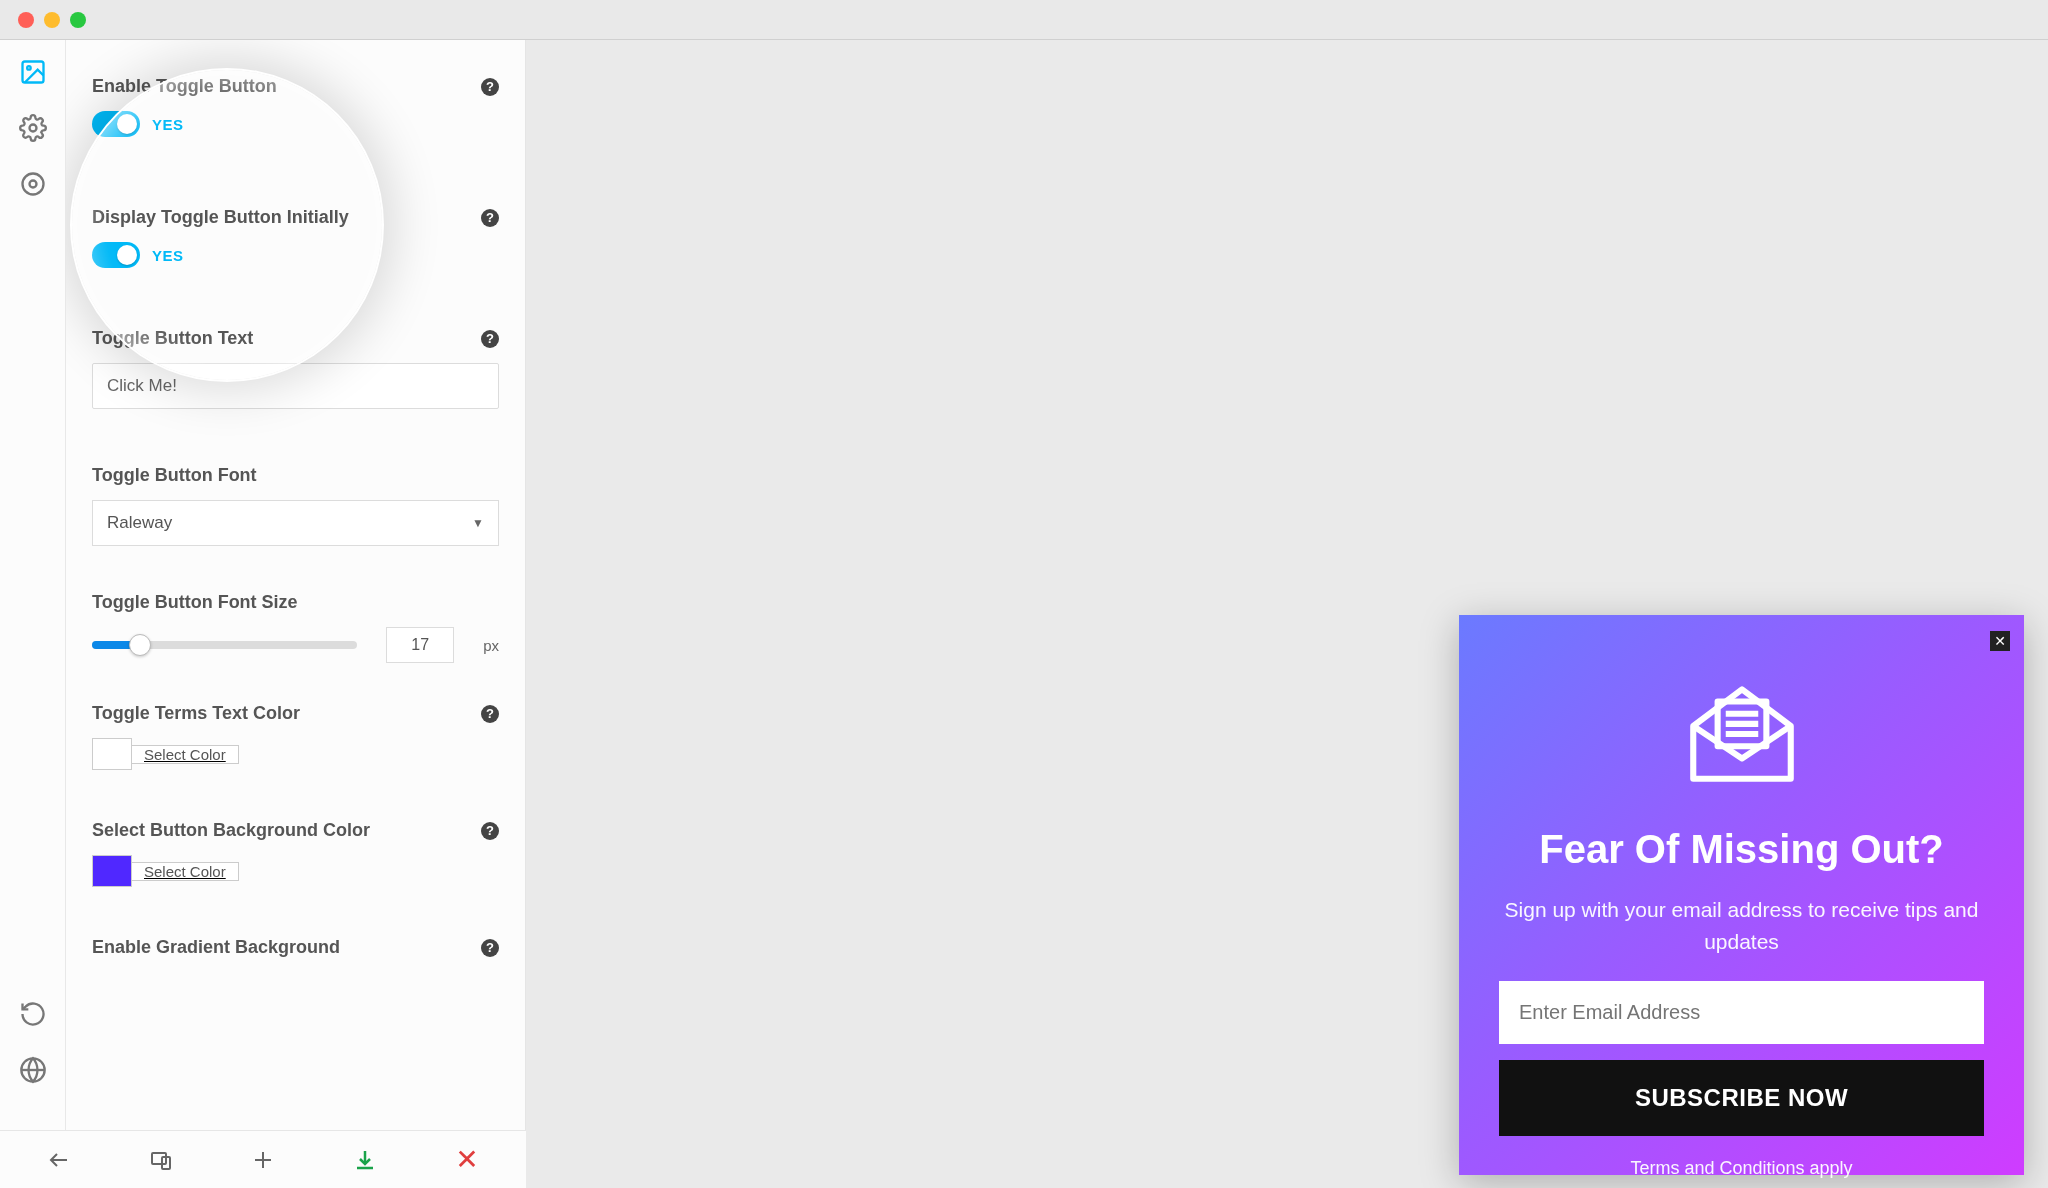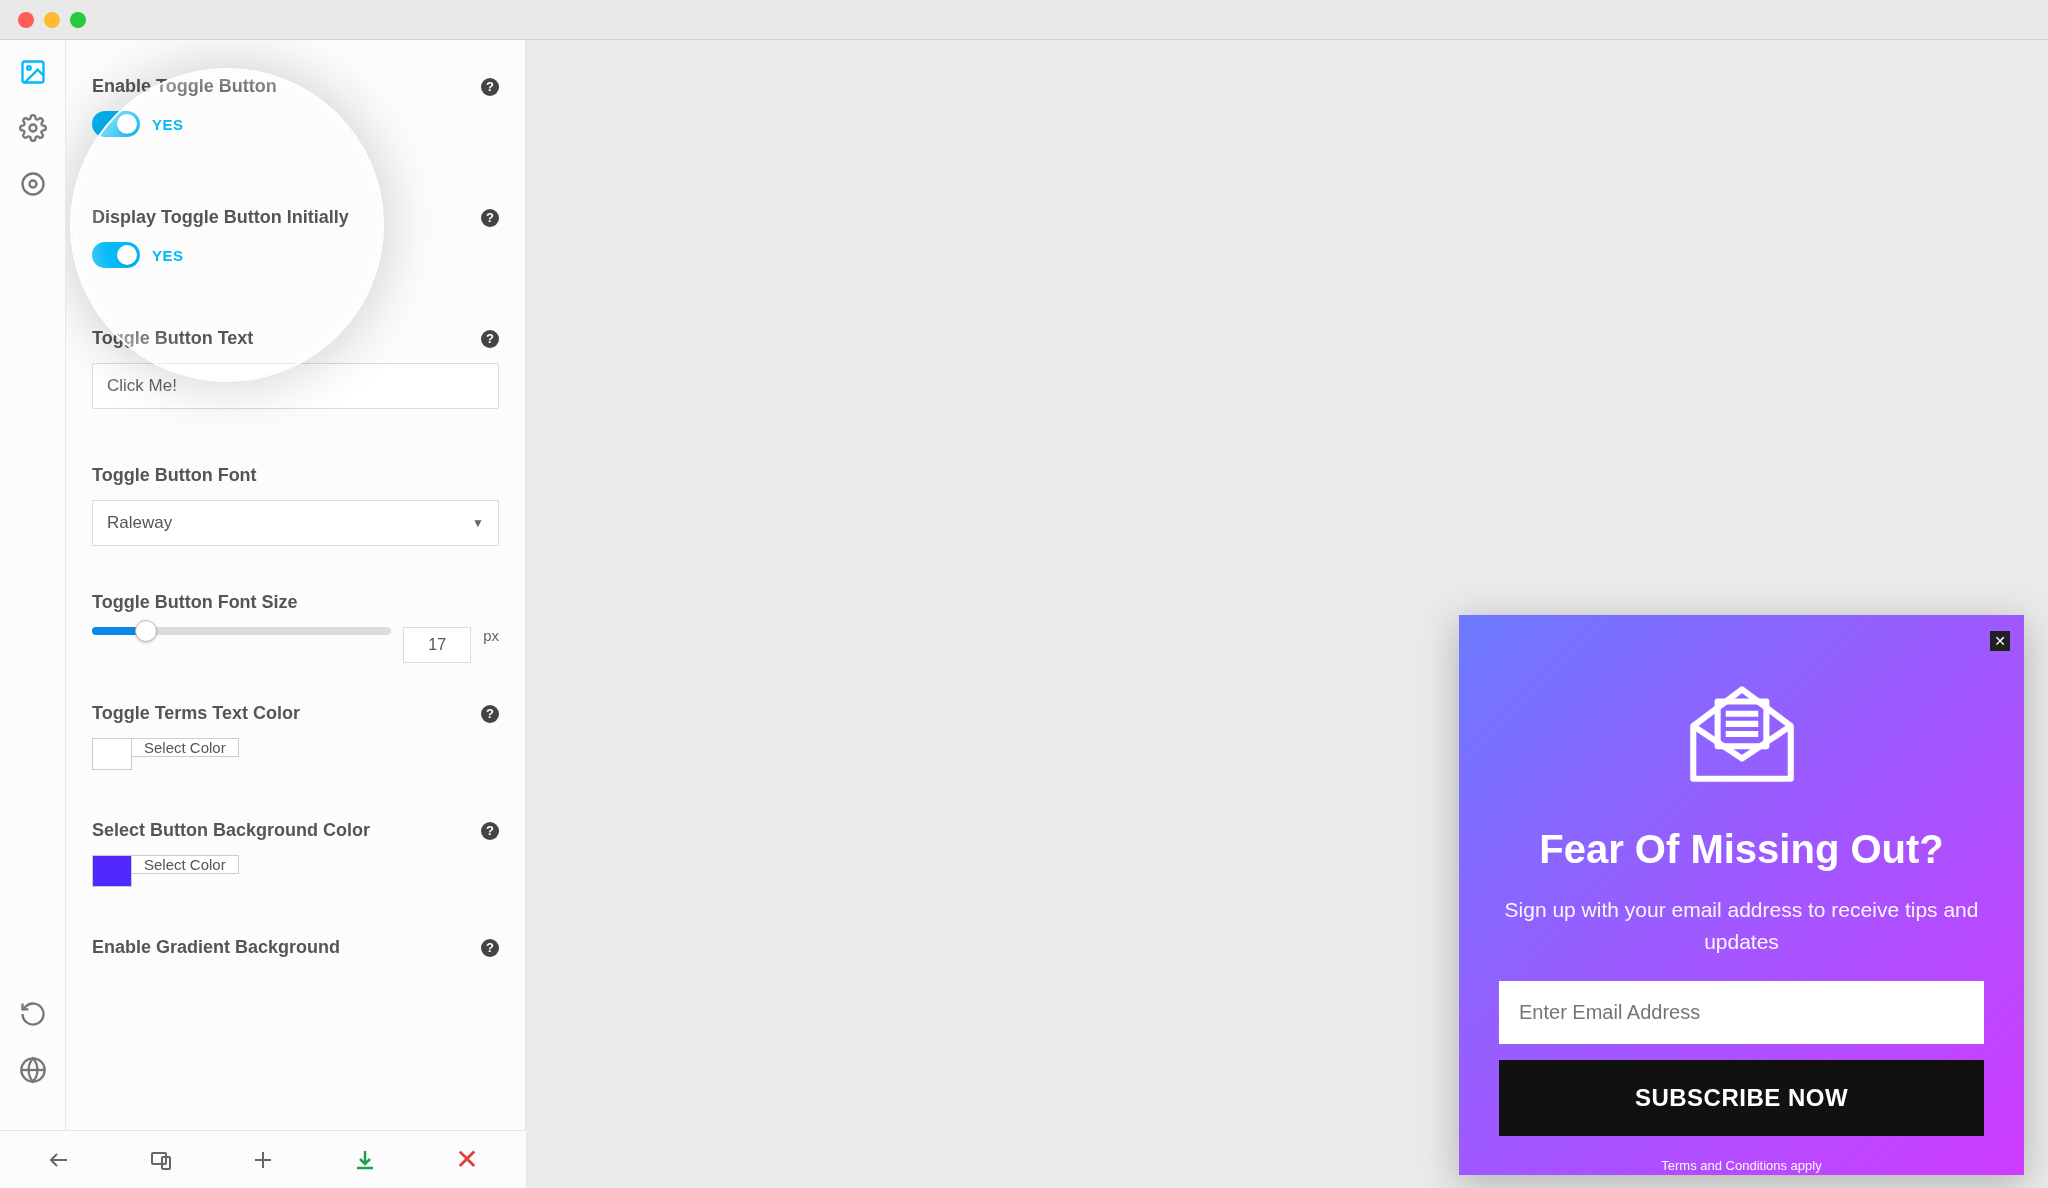--- a/index.html
+++ b/index.html
@@ -31,28 +31,28 @@
 
   .toggle-row { display: flex; align-items: center; gap: 12px; }
   .toggle { width: 48px; height: 26px; border-radius: 13px; background: #00b9f7; position: relative; }
   .toggle .knob { width: 20px; height: 20px; border-radius: 50%; background: #fff; position: absolute; top: 3px; right: 3px; box-shadow: 0 1px 2px rgba(0,0,0,.2); }
   .toggle-text { color: #00b9f7; font-size: 15px; font-weight: 600; letter-spacing: .5px; }
 
   .text-input { width: 100%; border: 1px solid #dcdcdc; background: #fff; padding: 12px 14px; font-size: 17px; color: #666; border-radius: 2px; }
   .select { width: 100%; border: 1px solid #dcdcdc; background: #fff; padding: 12px 14px; font-size: 17px; color: #555; display: flex; justify-content: space-between; align-items: center; }
   .select .caret { font-size: 12px; color: #666; }
 
-  .slider-row { display: flex; gap: 12px; }
+  .slider-row { display: flex; align-items: center; gap: 29px; }
   .slider { flex: 1; position: relative; height: 8px; background: #dcdcdc; border-radius: 4px; }
   .slider .fill { position: absolute; left: 0; top: 0; bottom: 0; background: #0b88e8; border-radius: 4px; }
   .slider .thumb { position: absolute; top: 50%; transform: translate(-50%, -50%); width: 22px; height: 22px; border-radius: 50%; background: #fff; border: 1px solid #bbb; box-shadow: 0 1px 3px rgba(0,0,0,.2); }
   .num-input { width: 68px; border: 1px solid #dcdcdc; padding: 8px; text-align: center; font-size: 16px; color: #555; }
   .unit { font-size: 15px; color: #666; }
 
-  .color-picker { display: inline-flex; align-items: flex-start; }
+  .color-picker { display: inline-flex; align-items: center; text-decoration: underline; }
   .swatch { width: 40px; height: 32px; border: 1px solid #ccc; background: #fff; }
   .swatch.filled { background: #5028ff; }
   .selcolor { border: 1px solid #ccc; border-left: none; padding: 0 12px; font-size: 15px; color: #555; display: inline-flex; align-items: center; background: #fff; }
 
   
   .lens { position: absolute; width: 310px; height: 310px; border-radius: 50%; left: 6px; top: 30px; pointer-events: none; box-shadow: 0 0 0 2px #fff, 0 0 50px 12px rgba(0,0,0,.14), inset 0 0 40px rgba(255,255,255,.6); background: radial-gradient(circle, rgba(255,255,255,0) 55%, rgba(255,255,255,.5) 100%); z-index: 5; }
 
   .canvas { flex: 1; background: #eaeaea; position: relative; }
 
   .footer { position: absolute; left: 0; bottom: 0; width: 526px; height: 58px; background: #fcfcfc; border-top: 1px solid #e6e6e6; display: flex; align-items: center; justify-content: space-around; padding: 0 8px; z-index: 20; }
@@ -62,21 +62,21 @@
   .footer svg { width: 24px; height: 24px; }
 
   
   .popup { position: absolute; right: 24px; top: 575px; width: 565px; height: 560px; background: linear-gradient(135deg, #6b7aff 0%, #9a5bff 45%, #cf3cff 100%); color: #fff; display: flex; flex-direction: column; align-items: center; padding: 50px 40px 0 40px; box-shadow: 0 8px 36px rgba(0,0,0,.25); }
   .popup .close-x { position: absolute; top: 16px; right: 14px; width: 20px; height: 20px; background: #222; color: #fff; font-size: 14px; display: flex; align-items: center; justify-content: center; cursor: pointer; }
   .popup .mailicon svg { width: 130px; height: 130px; stroke: #fff; }
   .popup h1 { font-size: 40px; font-weight: 600; margin-top: 28px; }
   .popup p { font-size: 21px; text-align: center; margin-top: 22px; line-height: 1.5; opacity: .95; }
   .popup .email { width: 100%; background: #fff; border: none; padding: 20px; font-size: 20px; text-align: left; color: #888; margin-top: 24px; }
   .popup .subscribe { width: 100%; background: #111; color: #fff; border: none; padding: 24px; font-size: 24px; font-weight: 600; margin-top: 16px; letter-spacing: .5px; }
-  .popup .terms { font-size: 13px; margin-top: 22px; opacity: .95; }
+  .popup .terms { font-size: 18px; margin-top: 22px; opacity: .95; }
 </style>
 </head>
 <body>
 
 <div class="titlebar">
   <div class="dot red"></div>
   <div class="dot yellow"></div>
   <div class="dot green"></div>
 </div>
 

